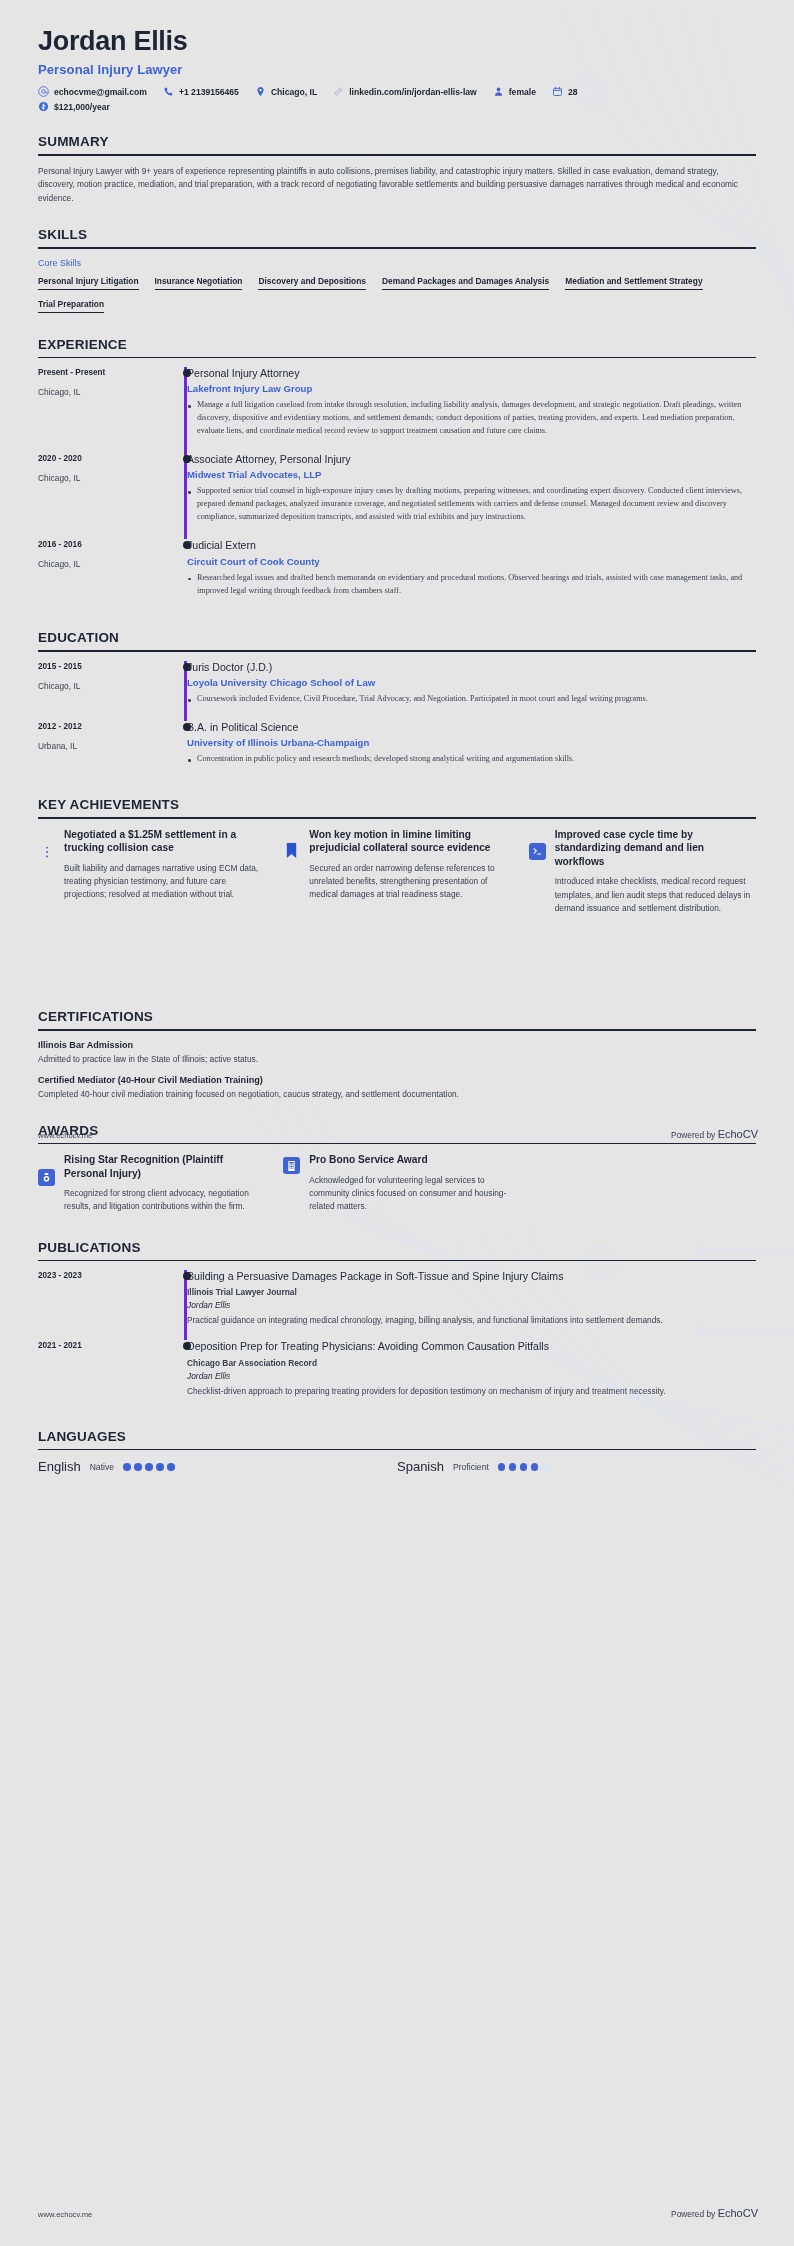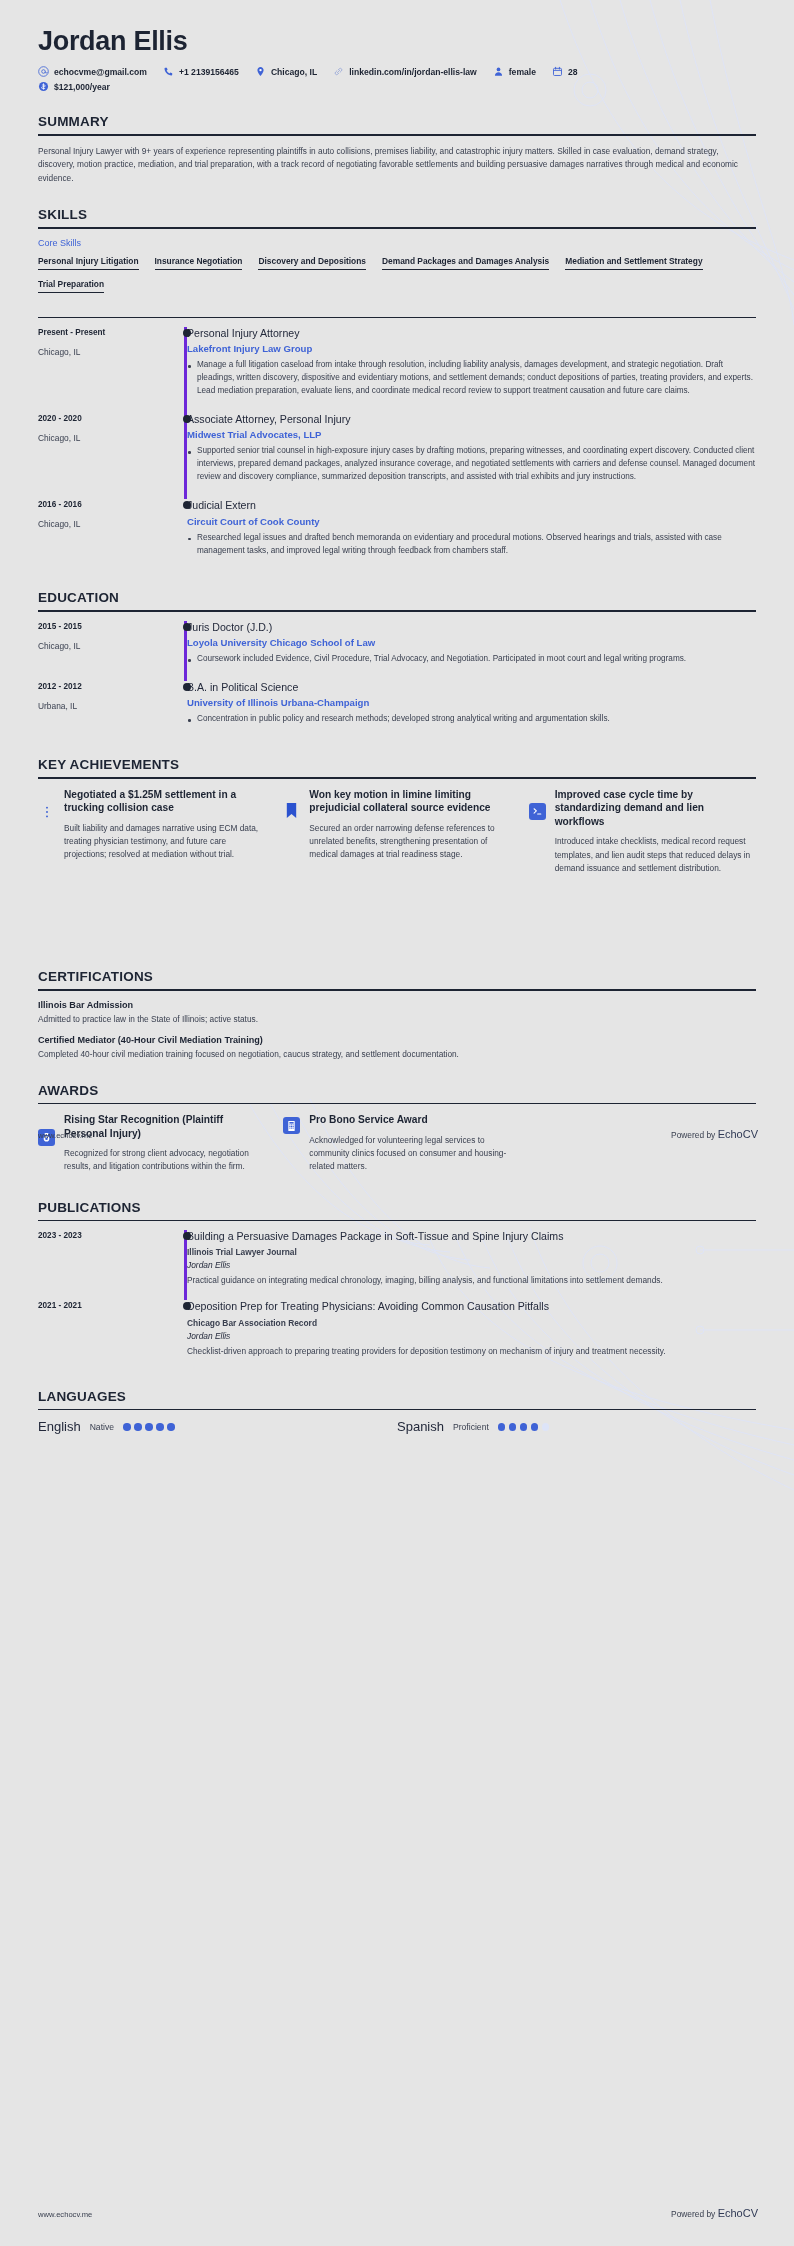--- a/index.html
+++ b/index.html
@@ -146,20 +146,21 @@
     margin-top: 3px;
   }
   .entry-bullets { margin-top: 5px; list-style: none; }
   .entry-bullets li {
     position: relative;
     padding-left: 10px;
     font-size: 8.2px;
     line-height: 1.58;
     color: #3a4050;
     margin-bottom: 2px;
+    font-family: Liberation Serif, serif;
   }
   .entry-bullets li::before {
     content: "";
     position: absolute;
     left: 1px; top: 6px;
     width: 2.6px; height: 2.6px;
     border-radius: 50%;
     background: #3a4050;
   }
 
@@ -264,20 +265,21 @@
       <circle cx="700" cy="1330" r="4"></circle>
       <circle cx="590" cy="90" r="16"></circle>
       <circle cx="590" cy="90" r="8"></circle>
     </g>
   </svg>
 
   <div class="content">
 
     <div class="header">
       <div class="name">Jordan Ellis</div>
+      <div class="role">Personal Injury Lawyer</div>
 
       <div class="contact-rows">
         <div class="contact-line">
           <span class="contact-item">
             <span class="ico">
               <svg width="11" height="11" viewBox="0 0 16 16">
                   <circle cx="8" cy="8" r="7" fill="none" stroke="currentColor" stroke-width="1.2"></circle>
                   <circle cx="8" cy="8" r="2.6" fill="none" stroke="currentColor" stroke-width="1.2"></circle>
                   <path d="M10.6 8v1.6a1.8 1.8 0 0 0 3.1-1" fill="none" stroke="currentColor" stroke-width="1.2"></path>
                 </svg>
@@ -363,20 +365,21 @@
         <span class="skill-chip">Personal Injury Litigation</span>
         <span class="skill-chip">Insurance Negotiation</span>
         <span class="skill-chip">Discovery and Depositions</span>
         <span class="skill-chip">Demand Packages and Damages Analysis</span>
         <span class="skill-chip">Mediation and Settlement Strategy</span>
         <span class="skill-chip">Trial Preparation</span>
       </div>
     </div>
 
     <div class="section" style="margin-top:24px;">
+      <div class="section-title">EXPERIENCE</div>
       <div class="section-rule"></div>
 
       <div class="entry">
         <div class="entry-left">
           <div class="entry-dates">Present - Present</div>
           <div class="entry-loc">Chicago, IL</div>
         </div>
         <div class="entry-right">
           <div class="entry-title">Personal Injury Attorney</div>
           <div class="entry-org">Lakefront Injury Law Group</div>

